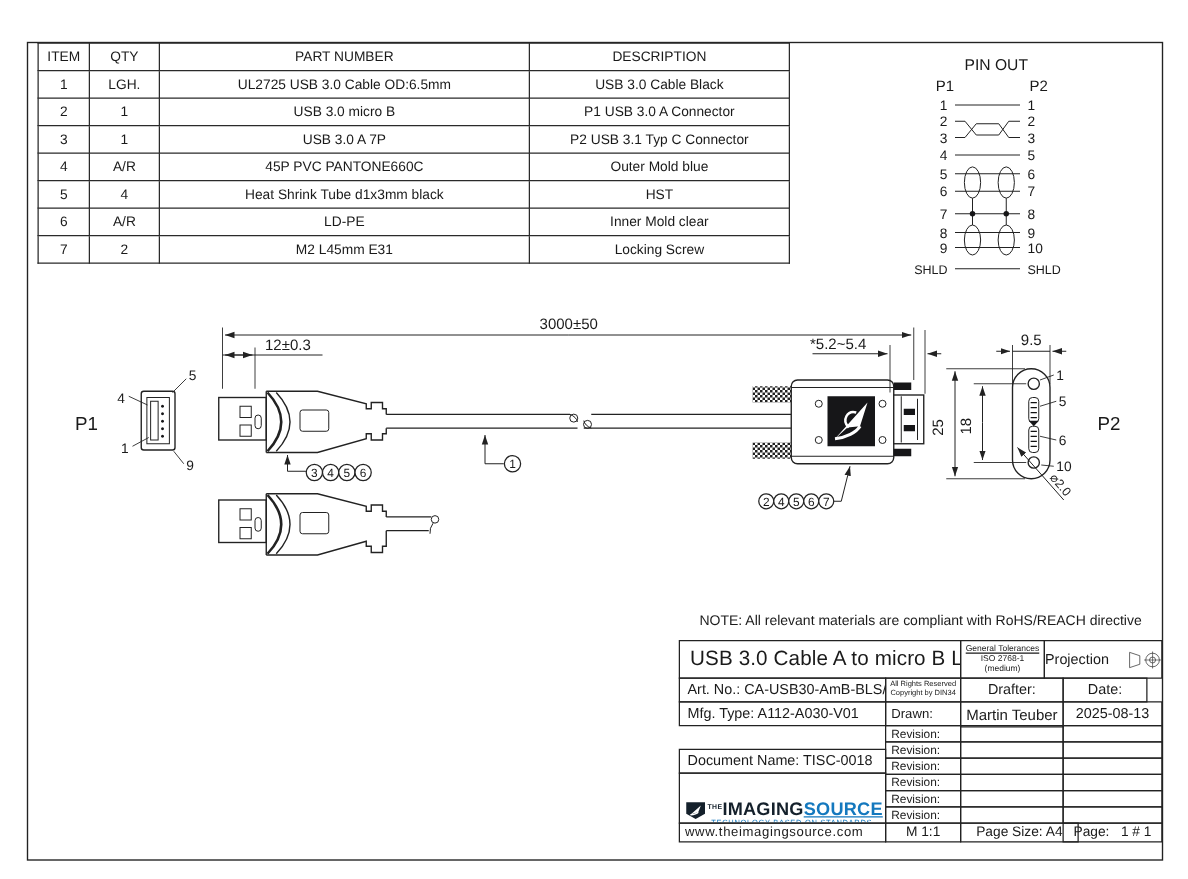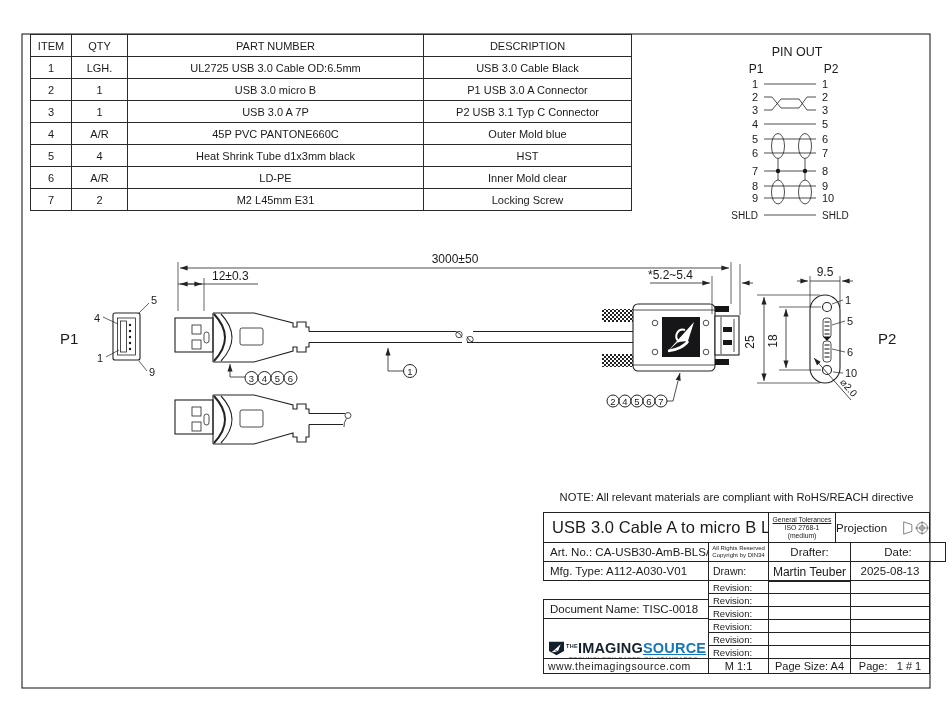--- a/index.html
+++ b/index.html
@@ -409,21 +409,21 @@
     <div class="logo-company">The Imaging Source Europe GmbH</div>
     <div class="logo-address">Überseetor 18 28237 Bremen/Germany ☎ +49421335910</div>
   </div>
   <div class="tb-cell left-align www" style="left:0;top:146px;width:166px;height:16px;">www.theimagingsource.com</div>
 
   <div class="tb-cell rights" style="left:165px;top:30px;width:61px;height:20px;">
     <span>All Rights Reserved</span>
     <span>Copyright by DIN34</span>
   </div>
   <div class="tb-cell f115" style="left:225px;top:30px;width:83px;height:20px;">Drafter:</div>
-  <div class="tb-cell f115" style="left:307px;top:30px;width:96px;height:20px;text-align:right;">Date:</div>
+  <div class="tb-cell f115" style="left:307px;top:30px;width:68px;height:20px;text-align:right;">Date:</div>
 
   <div class="tb-cell left-align f105" style="left:165px;top:49px;width:61px;height:20px;padding-left:4px;">Drawn:</div>
   <div class="tb-cell f12" style="left:225px;top:49px;width:83px;height:21px;">Martin Teuber</div>
   <div class="tb-cell f115" style="left:307px;top:49px;width:80px;height:20px;">2025-08-13</div>
 
   <div class="tb-cell left-align f95" style="left:165px;top:68px;width:61px;height:14px;padding-left:4px;">Revision:</div>
   <div class="tb-cell" style="left:225px;top:68px;width:83px;height:14px;"></div>
   <div class="tb-cell" style="left:307px;top:68px;width:80px;height:14px;"></div>
   <div class="tb-cell left-align f95" style="left:165px;top:81px;width:61px;height:14px;padding-left:4px;">Revision:</div>
   <div class="tb-cell" style="left:225px;top:81px;width:83px;height:14px;"></div>
@@ -435,15 +435,15 @@
   <div class="tb-cell" style="left:225px;top:107px;width:83px;height:14px;"></div>
   <div class="tb-cell" style="left:307px;top:107px;width:80px;height:14px;"></div>
   <div class="tb-cell left-align f95" style="left:165px;top:120px;width:61px;height:14px;padding-left:4px;">Revision:</div>
   <div class="tb-cell" style="left:225px;top:120px;width:83px;height:14px;"></div>
   <div class="tb-cell" style="left:307px;top:120px;width:80px;height:14px;"></div>
   <div class="tb-cell left-align f95" style="left:165px;top:133px;width:61px;height:14px;padding-left:4px;">Revision:</div>
   <div class="tb-cell" style="left:225px;top:133px;width:83px;height:14px;"></div>
   <div class="tb-cell" style="left:307px;top:133px;width:80px;height:14px;"></div>
 
   <div class="tb-cell f11" style="left:165px;top:146px;width:61px;height:16px;">M 1:1</div>
-  <div class="tb-cell f11" style="left:225px;top:146px;width:83px;height:16px;">Page Size: A4</div>
+  <div class="tb-cell f11" style="left:225px;top:146px;width:95px;height:16px;">Page Size: A4</div>
   <div class="tb-cell f11 pagecell" style="left:307px;top:146px;width:80px;height:16px;">Page:   1 # 1</div>
 </div>
 
 </body></html>

